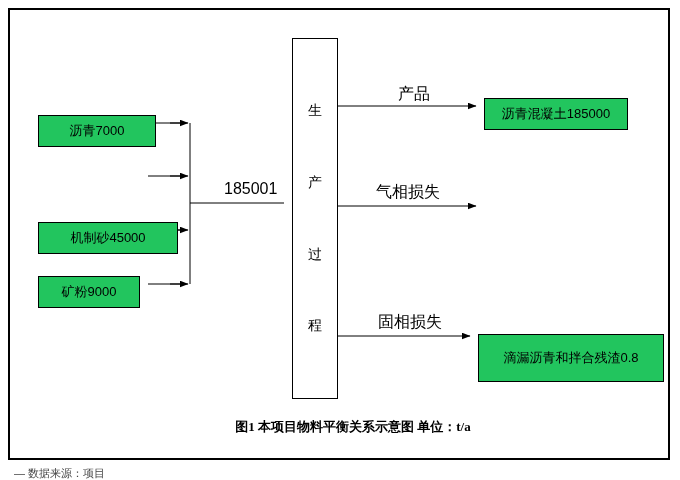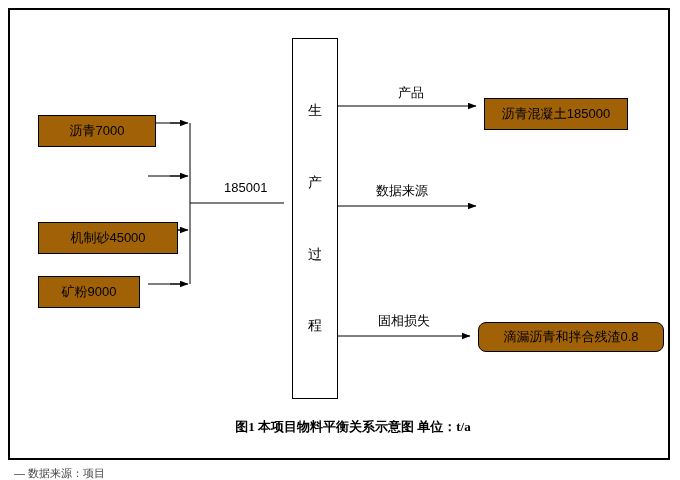--- a/index.html
+++ b/index.html
@@ -26,21 +26,21 @@
     top: 8px;
     width: 662px;
     height: 452px;
     border: 2px solid #000000;
     box-sizing: border-box;
     background: #ffffff;
   }
   .box {
     position: absolute;
     border: 1px solid #000000;
-    background: #a16207;
+    background: #22c55e;
     box-sizing: border-box;
     display: flex;
     align-items: center;
     justify-content: center;
     font-size: 13px;
     color: #000000;
     white-space: nowrap;
   }
   
   #in-0 { left: 28px; top: 105px;  width: 118px; height: 32px; }
@@ -64,25 +64,25 @@
     justify-content: space-evenly;
     font-size: 14px;
     color: #000000;
     padding: 8px 0;
   }
   #process span { display: block; line-height: 1.1; }
 
   
   #out-0 { left: 474px; top: 88px;  width: 144px; height: 32px; }
   #out-1 { left: 474px; top: 188px; width: 144px; height: 32px; }
-  #out-2 { left: 468px; top: 312px; width: 186px; height: 30px; border-radius: 8px; }
+  #out-2 { left: 468px; top: 324px; width: 186px; height: 48px; }
 
   .label {
     position: absolute;
-    font-size: 13px;
+    font-size: 16px;
     color: #000000;
     white-space: nowrap;
   }
   #lbl-total { left: 214px; top: 170px; }
   #lbl-out-0 { left: 388px; top: 74px; }
   #lbl-out-1 { left: 366px; top: 172px; }
   #lbl-out-2 { left: 368px; top: 302px; }
 
   .caption {
     position: absolute;
@@ -155,21 +155,21 @@
     <div class="label" id="lbl-total">185001</div>
 
     <div id="process">
       <span>生</span>
       <span>产</span>
       <span>过</span>
       <span>程</span>
     </div>
 
     <div class="label" id="lbl-out-0">产品</div>
-    <div class="label" id="lbl-out-1">数据来源</div>
+    <div class="label" id="lbl-out-1">气相损失</div>
     <div class="label" id="lbl-out-2">固相损失</div>
 
     <div class="box" id="out-0">
       <span>沥青混凝土185000</span>
     </div>
     <div class="box" id="out-2">
       <span>滴漏沥青和拌合残渣0.8</span>
     </div>
 
     <div class="caption">图1  本项目物料平衡关系示意图  单位：t/a</div>

